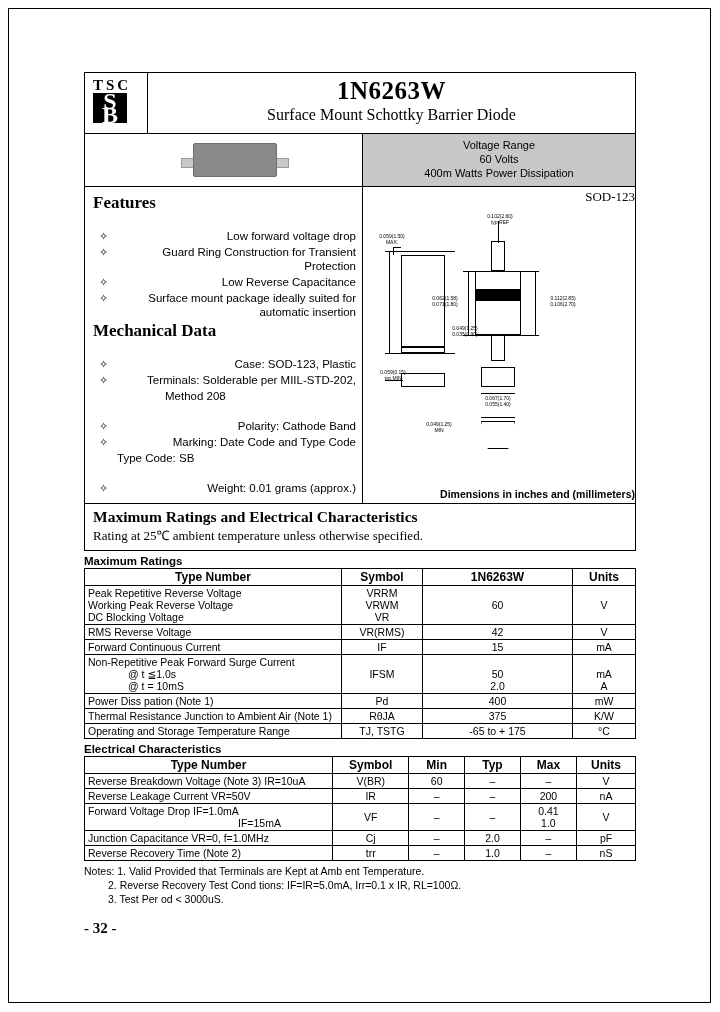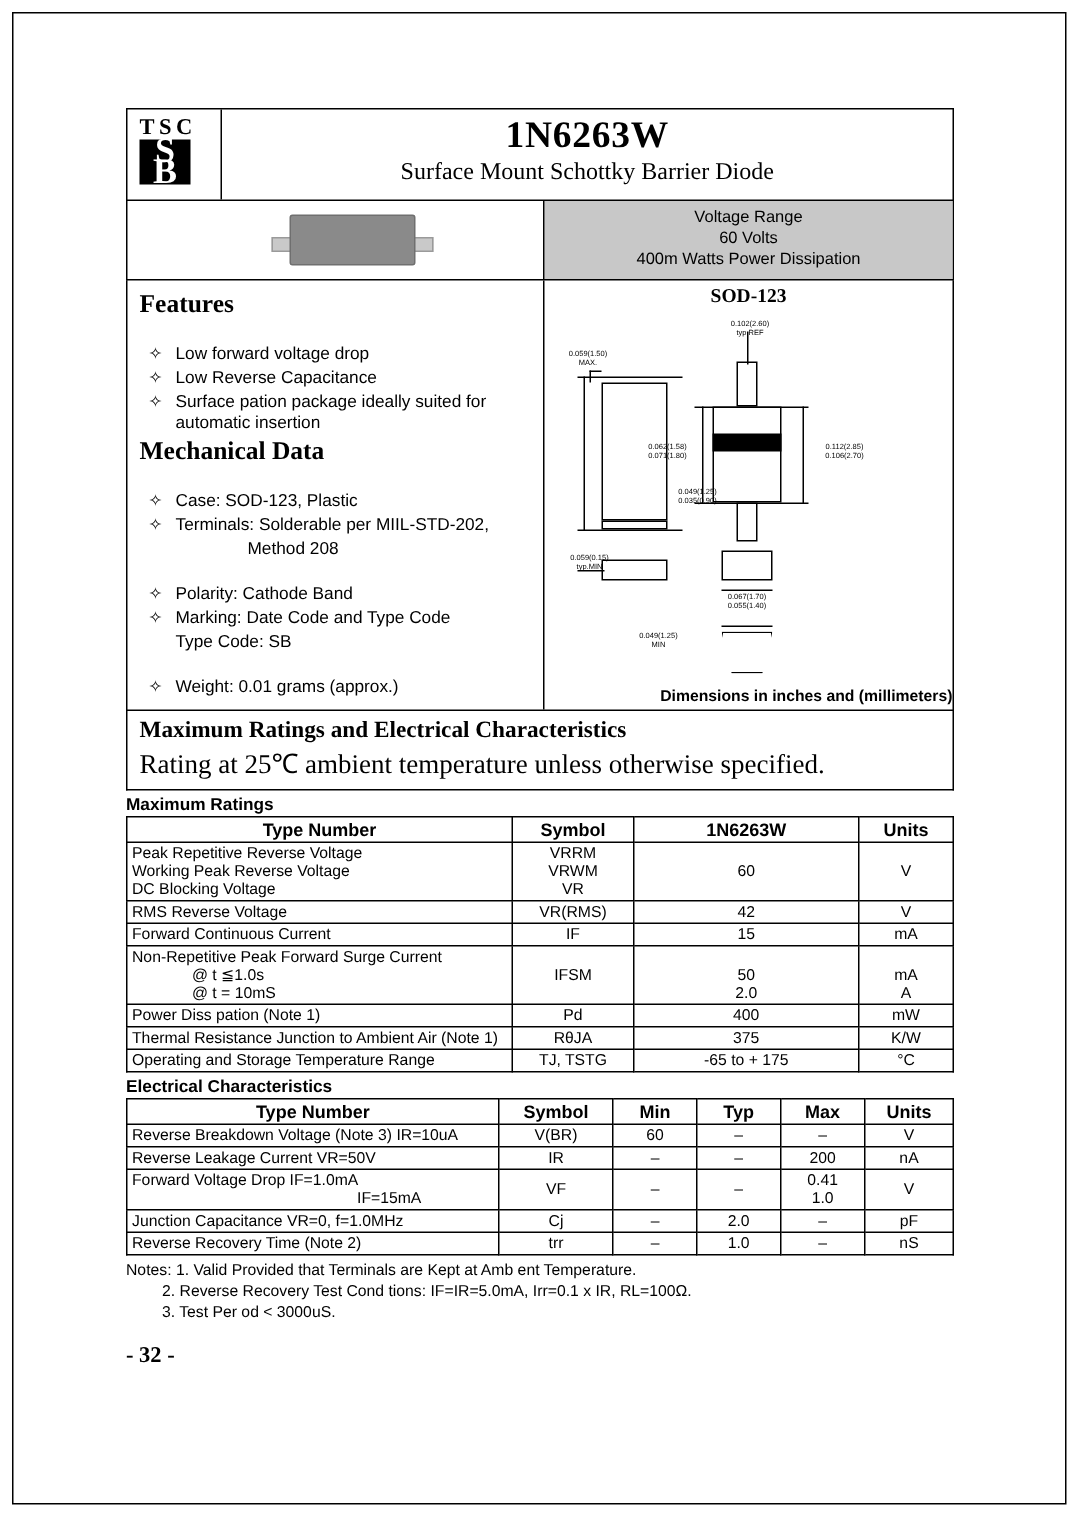--- a/index.html
+++ b/index.html
@@ -136,20 +136,21 @@
   .sect-title {
     font-family: "Liberation Serif", serif;
     font-size: 17px;
     font-weight: bold;
     margin: 2px 0 4px 0;
   }
   ul.diamond {
     list-style: none;
     margin: 16px 0 2px 0;
     padding: 0;
+    text-align: right;
   }
   ul.diamond li {
     position: relative;
     padding-left: 24px;
     font-size: 11.5px;
     line-height: 14px;
     margin-bottom: 2px;
   }
   ul.diamond li:before {
     content: "\2727";
@@ -160,22 +161,22 @@
   }
   .nobullet { padding-left: 24px; font-size: 11.5px; line-height: 14px; }
   .indent-more { padding-left: 72px; font-size: 11.5px; line-height: 14px; }
 
   .drawing {
     flex: 1;
     position: relative;
     padding: 2px 0 4px 0;
   }
   .sod-label {
-    text-align: center;
-    font-weight: bold;
+    text-align: right;
+    font-weight: normal;
     font-size: 13px;
     font-family: "Liberation Serif", serif;
     margin-bottom: 2px;
   }
   .dim-note {
     position: absolute;
     bottom: 3px;
     width: 100%;
     text-align: right;
     font-size: 10.5px;
@@ -199,21 +200,21 @@
     border-bottom: 1px solid #000;
     padding: 4px 20px 6px 8px;
   }
   .maxblock .l1 {
     font-family: "Liberation Serif", serif;
     font-size: 15.5px;
     font-weight: bold;
   }
   .maxblock .l2 {
     font-family: "Liberation Serif", serif;
-    font-size: 18px;
+    font-size: 13px;
   }
 
   .tbl-caption {
     font-size: 11.5px;
     font-weight: bold;
     margin: 4px 0 1px 0;
   }
   table.data {
     width: 100%;
     border: 1px solid #000;
@@ -287,22 +288,23 @@
         <div>60 Volts</div>
         <div>400m Watts Power Dissipation</div>
       </div>
     </div>
 
     <div class="midrow">
       <div class="features">
         <div class="sect-title">Features</div>
         <ul class="diamond">
           <li>Low forward voltage drop</li>
+          <li>Guard Ring Construction for Transient Protection</li>
           <li>Low Reverse Capacitance</li>
-          <li>Surface pation package ideally suited for automatic insertion</li>
+          <li>Surface mount package ideally suited for automatic insertion</li>
         </ul>
         <div class="sect-title">Mechanical Data</div>
         <ul class="diamond">
           <li>Case: SOD-123, Plastic</li>
           <li>Terminals: Solderable per MIIL-STD-202,</li>
         </ul>
         <div class="indent-more">Method 208</div>
         <ul class="diamond">
           <li>Polarity: Cathode Band</li>
           <li>Marking: Date Code and Type Code</li>

